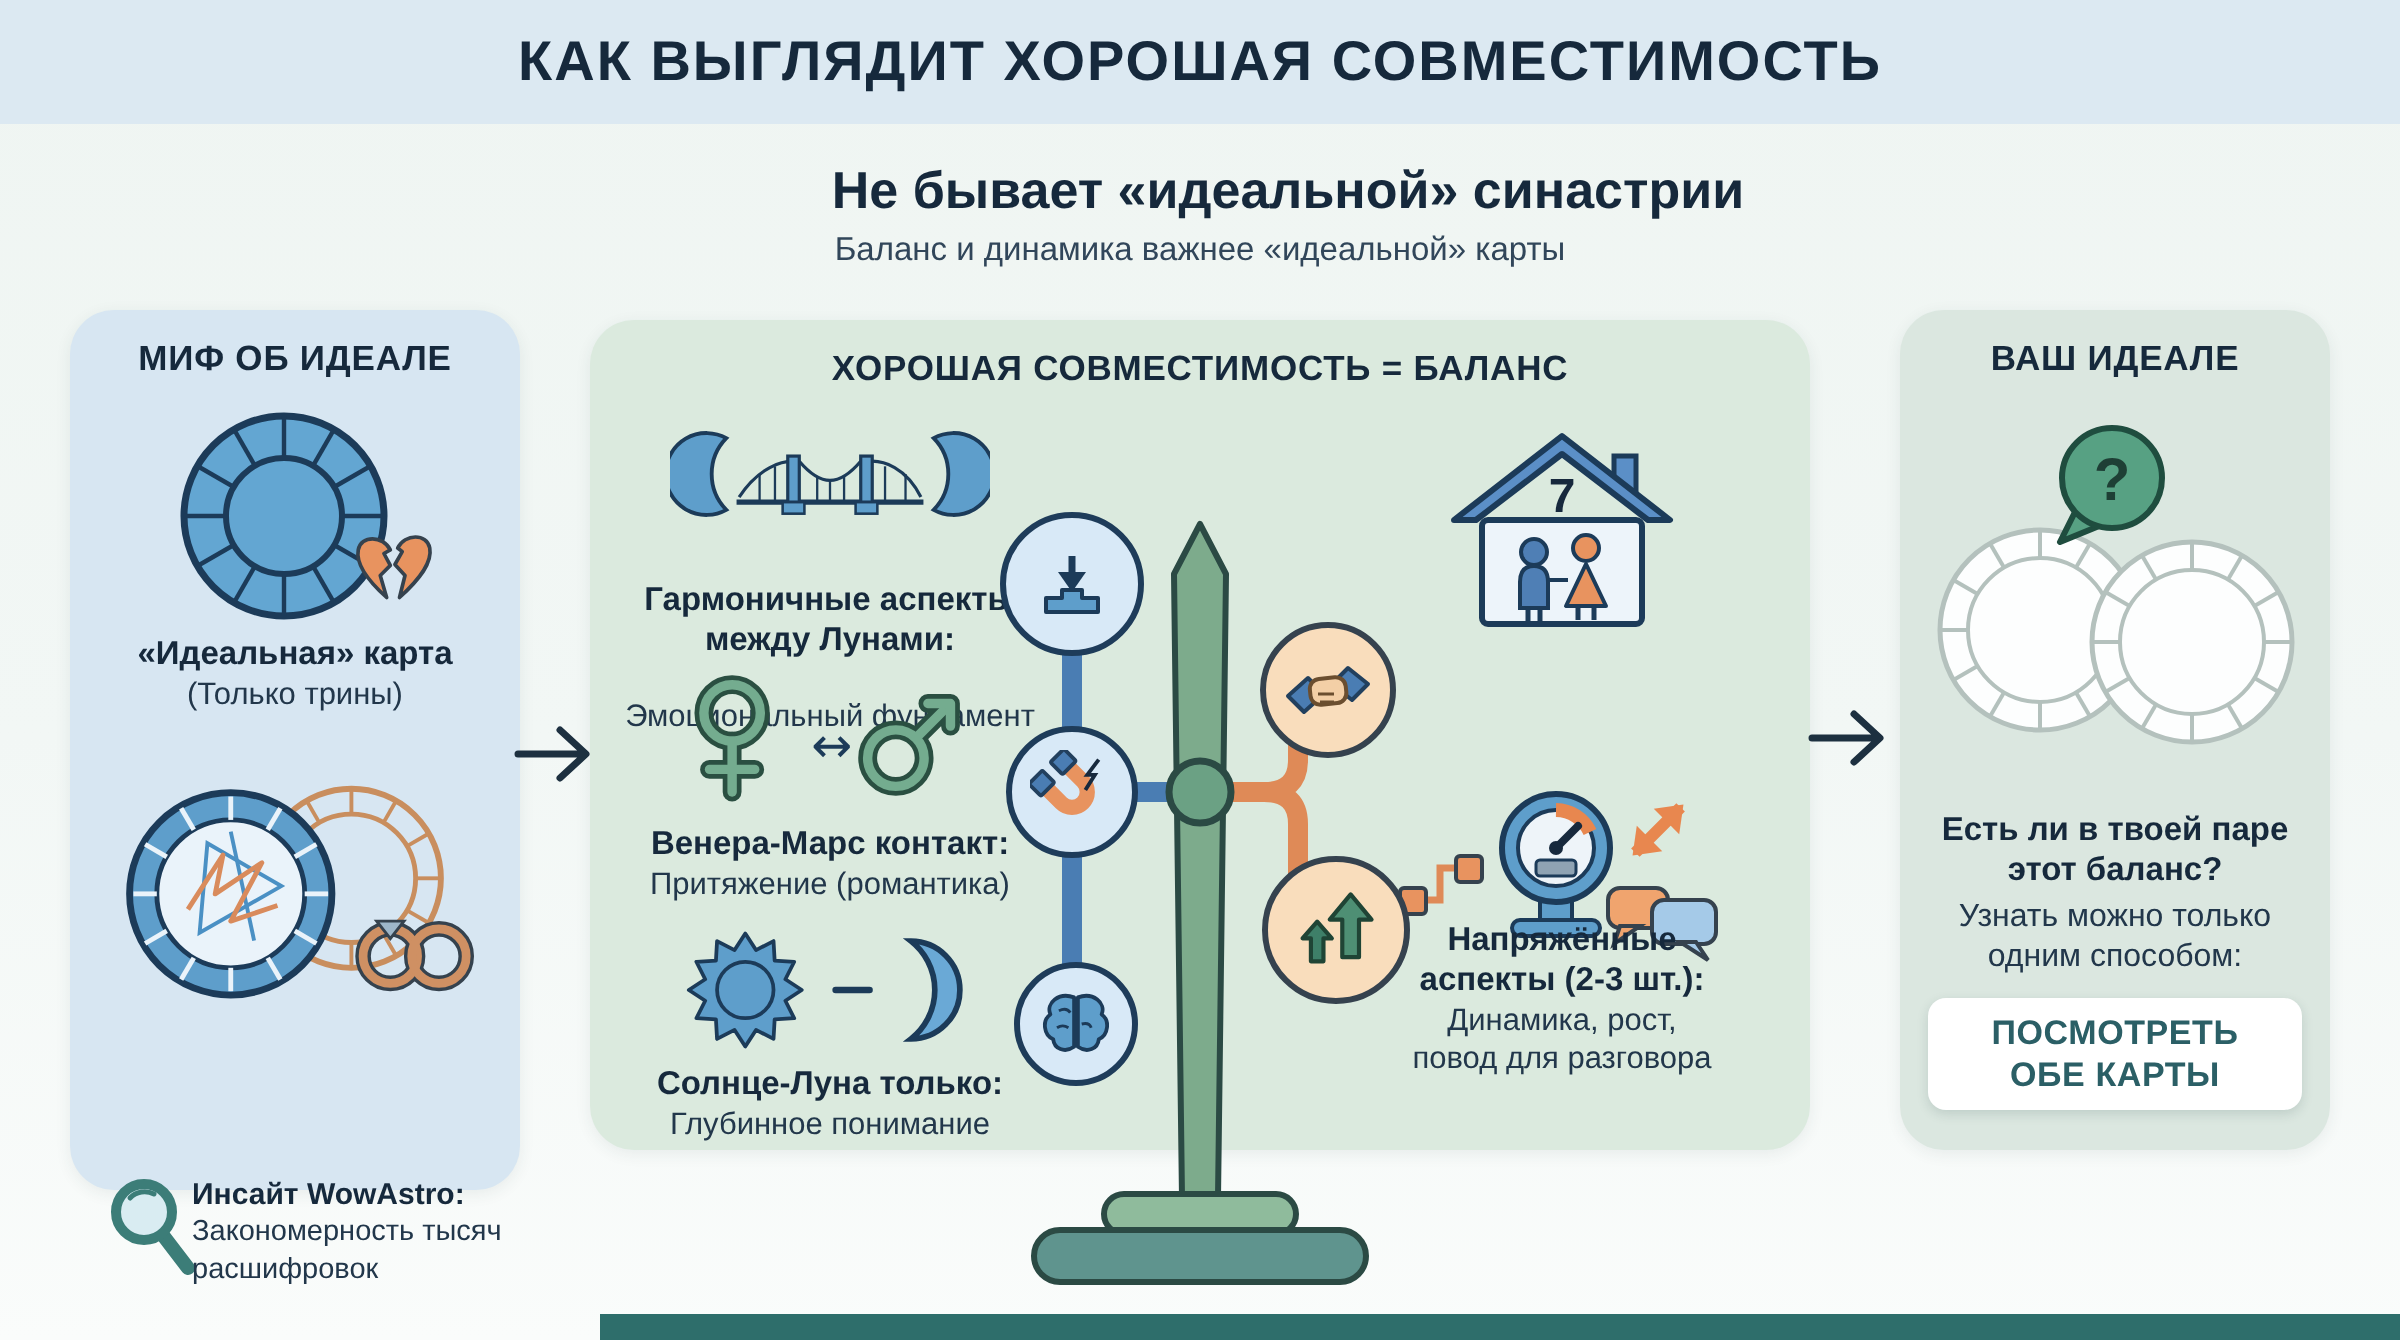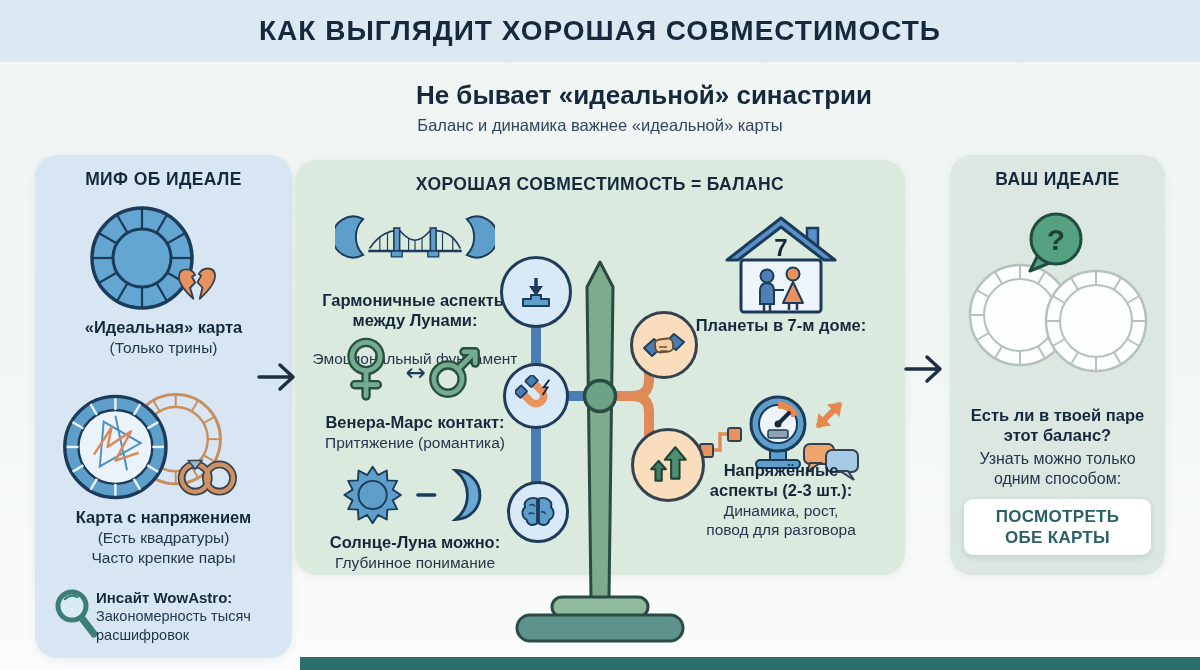--- a/index.html
+++ b/index.html
@@ -9,21 +9,21 @@
   .hdr{position:absolute;top:0;left:0;right:0;height:62px;background:#dce9f2;
     display:flex;align-items:center;justify-content:center;z-index:1;}
   .hdr h1{margin:0;font-size:28px;font-weight:700;color:#16293c;letter-spacing:1px;}
   .intro-title{position:absolute;top:80px;left:0;width:100%;text-align:center;
     font-size:26px;font-weight:800;color:#16293c;padding-left:44px;}
   .intro-sub{position:absolute;top:116px;left:0;width:100%;text-align:center;
     font-size:16.5px;color:#31465a;}
   .card{position:absolute;border-radius:22px;box-shadow:0 2px 8px rgba(40,60,70,.08);z-index:1;}
   .card h2{position:absolute;top:14px;left:0;width:100%;text-align:center;margin:0;
     font-size:17.5px;font-weight:700;color:#16293c;letter-spacing:.4px;}
-  #myth{left:35px;top:155px;width:225px;height:503px;background:#d7e6f2;padding-left:32px;}
+  #myth{left:35px;top:155px;width:225px;height:440px;background:#d7e6f2;}
   #balance{left:295px;top:160px;width:610px;height:415px;background:#dbeade;}
   #yours{left:950px;top:155px;width:215px;height:420px;background:#dbe7e0;}
   .abs{position:absolute;}
   .t{position:absolute;text-align:center;color:#16293c;}
   .tt{font-size:16.5px;font-weight:700;line-height:20px;margin:0;}
   .td{font-size:15.5px;line-height:19px;color:#22374b;margin:1px 0 0 0;}
   .pre{white-space:pre-line;}
   .icon-circle{position:absolute;border-radius:50%;box-sizing:border-box;z-index:3;
     display:flex;align-items:center;justify-content:center;}
   .blue-c{background:#d8e9f7;border:3.5px solid #1e3c5a;}
@@ -127,25 +127,20 @@
 
       <g>
         <circle cx="142" cy="92" r="14" fill="none" stroke="#35424e" stroke-width="8"></circle>
         <circle cx="167" cy="92" r="14" fill="none" stroke="#35424e" stroke-width="8"></circle>
         <circle cx="142" cy="92" r="14" fill="none" stroke="#cf9063" stroke-width="4.5"></circle>
         <circle cx="167" cy="92" r="14" fill="none" stroke="#cf9063" stroke-width="4.5"></circle>
         <polygon points="135,74 149,74 142,83" fill="#9db6c9" stroke="#35424e" stroke-width="1.5"></polygon>
       </g>
     </svg>
 
-    <div class="t" style="left:0;top:352px;width:100%">
-      <p class="tt">Карта с напряжением</p>
-      <p class="td">(Есть квадратуры)</p>
-      <p class="td">Часто крепкие пары</p>
-    </div>
   </section>
 
   <svg class="arrow-nav" style="left:256px;top:357px" width="46" height="40" viewBox="0 0 46 40">
     <path d="M3,20 H35 M24,8 L37,20 L24,32" fill="none" stroke="#1d3040" stroke-width="3.5" stroke-linecap="round" stroke-linejoin="round"></path>
   </svg>
 
   <section class="card" id="balance">
     <h2>ХОРОШАЯ СОВМЕСТИМОСТЬ = БАЛАНС</h2>
 
     <svg class="abs" style="left:40px;top:45px" width="160" height="64" viewBox="0 0 250 100">
@@ -207,21 +202,21 @@
       <p class="td">Притяжение (романтика)</p>
     </div>
 
     <svg class="abs" style="left:40px;top:300px" width="160" height="70" viewBox="0 0 170 70">
       <polygon points="70,35 61.3,40.7 66,50 55.6,50.6 55,61 45.7,56.2 40,65 34.3,56.2 25,61 24.4,50.6 14,50 18.7,40.7 10,35 18.7,29.3 14,20 24.4,19.4 25,9 34.3,13.8 40,5 45.7,13.8 55,9 55.6,19.4 66,20 61.3,29.3" fill="#5e9ecb" stroke="#1c3b59" stroke-width="2" stroke-linejoin="round"></polygon>
       <circle cx="40" cy="35" r="15" fill="#5e9ecb" stroke="#1c3b59" stroke-width="2"></circle>
       <line x1="88" y1="35" x2="106" y2="35" stroke="#1c3b59" stroke-width="3.5" stroke-linecap="round"></line>
       <path d="M128,9 A26,26 0 1 1 128,61 A33,33 0 0 0 128,9 Z" fill="#6aa9d6" stroke="#1c3b59" stroke-width="3"></path>
     </svg>
     <div class="t" style="left:10px;top:372px;width:220px">
-      <p class="tt">Солнце-Луна можно:</p>
+      <p class="tt">Солнце-Луна только:</p>
       <p class="td">Глубинное понимание</p>
     </div>
 
     <svg class="abs" style="left:426px;top:48px" width="120" height="110" viewBox="0 0 120 110">
       <rect x="86" y="20" width="11" height="18" fill="#5b8fc7" stroke="#1c3b59" stroke-width="2.5"></rect>
       <rect x="20" y="52" width="80" height="52" rx="3" fill="#edf4fa" stroke="#1c3b59" stroke-width="3"></rect>
       <path d="M6,52 L60,10 L114,52 L103,52 L60,19 L17,52 Z" fill="#5b8fc7" stroke="#1c3b59" stroke-width="3" stroke-linejoin="round"></path>
       <text x="60" y="48" text-anchor="middle" font-size="24" font-weight="700" fill="#17293d">7</text>
       <g>
         <circle cx="46" cy="68" r="6.5" fill="#4f7fb5" stroke="#1c3b59" stroke-width="2"></circle>
@@ -229,21 +224,20 @@
         <line x1="43" y1="96" x2="43" y2="103" stroke="#1c3b59" stroke-width="2.5"></line>
         <line x1="49" y1="96" x2="49" y2="103" stroke="#1c3b59" stroke-width="2.5"></line>
         <circle cx="72" cy="66" r="6.5" fill="#e8935f" stroke="#1c3b59" stroke-width="2"></circle>
         <polygon points="72,74 62,95 82,95" fill="#e8935f" stroke="#1c3b59" stroke-width="2" stroke-linejoin="round"></polygon>
         <line x1="68" y1="95" x2="68" y2="102" stroke="#1c3b59" stroke-width="2.5"></line>
         <line x1="76" y1="95" x2="76" y2="102" stroke="#1c3b59" stroke-width="2.5"></line>
         <line x1="53" y1="82" x2="63" y2="82" stroke="#1c3b59" stroke-width="2"></line>
       </g>
     </svg>
     <div class="t" style="left:376px;top:155px;width:220px">
-      <p class="tt">Планеты в 7-м доме:</p>
     </div>
 
     <svg class="abs" style="left:401px;top:228px" width="170" height="95" viewBox="0 0 170 95">
       <g>
         <path d="M10,62 H24 V46 H38" fill="none" stroke="#df8a57" stroke-width="3.5"></path>
         <rect x="4" y="56" width="13" height="13" rx="2" fill="#e8935f" stroke="#35424e" stroke-width="2"></rect>
         <rect x="32" y="40" width="13" height="13" rx="2" fill="#e8935f" stroke="#35424e" stroke-width="2"></rect>
       </g>
       <g>
         <rect x="74" y="60" width="16" height="14" fill="#5e9ecb" stroke="#1c3b59" stroke-width="2"></rect>

